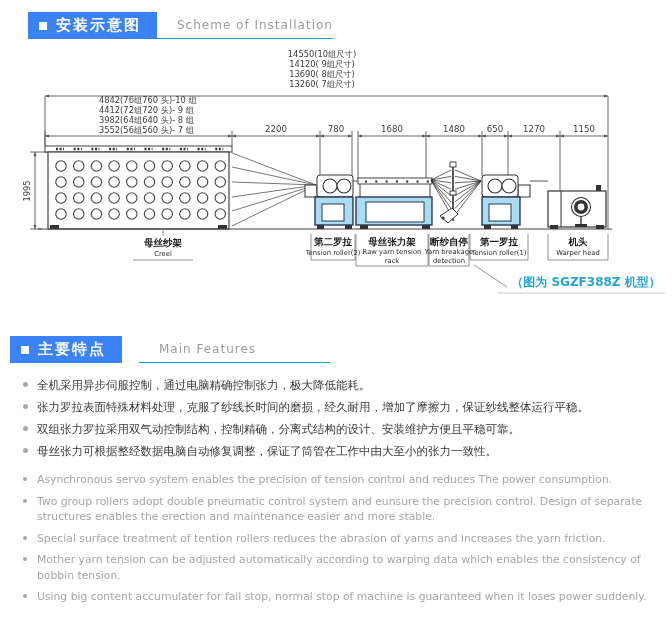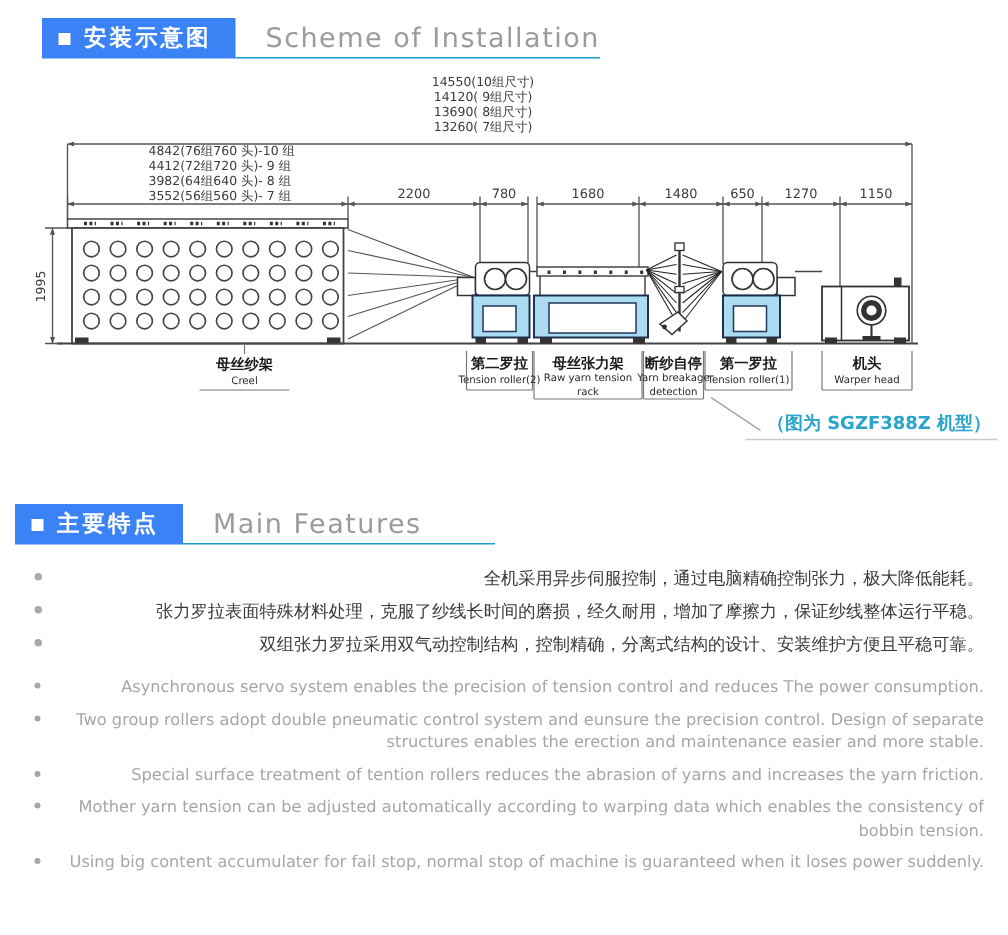--- a/index.html
+++ b/index.html
@@ -9,35 +9,35 @@
   }
   .sec-header{display:flex;align-items:stretch;}
   .sec-header .badge{
     background:#3b82f6;color:#fff;font-weight:bold;font-size:15px;
     display:flex;align-items:center;gap:9px;padding:0 16px 0 11px;height:27px;box-sizing:border-box;
     letter-spacing:2px;white-space:nowrap;
   }
   .badge .sq{width:8px;height:8px;background:#fff;display:inline-block;flex:0 0 auto;}
   .sec-header .en-cell{
     flex:1;display:flex;align-items:center;border-bottom:1px solid #149fc9;
-    color:#9b9b9b;font-size:18px;padding-left:20px;letter-spacing:1px;white-space:nowrap;
+    color:#9b9b9b;font-size:12px;padding-left:20px;letter-spacing:1px;white-space:nowrap;
   }
   #hdr1{margin:12px 0 0 28px;width:302px;}
-  #hdr2{margin:7px 0 0 10px;width:320px;}
+  #hdr2{margin:7px 0 0 10px;width:320px;gap:17px;}
   svg#diagram{display:block;}
   
   text{fill:#3c3c3c;}
   .t-dim{font-size:8.3px;}
   .t-seg{font-size:8.6px;}
   .t-zh{font-size:9.5px;font-weight:bold;fill:#1a1a1a;}
   .t-en{font-size:6.8px;fill:#2a2a2a;}
   .t-cap{font-size:12px;fill:#2aa4cc;font-weight:bold;}
   
   ul.feat{list-style:none;margin:0;padding:0;}
-  ul.feat li{position:relative;padding-left:15px;text-align:right;}
+  ul.feat li{position:relative;padding-left:15px;}
   ul.feat-zh{margin:11px 16px 0 22px;}
   ul.feat-zh li{font-size:11.5px;color:#3a3a3a;line-height:22px;}
   ul.feat-zh li::before{content:"";position:absolute;left:1px;top:8px;width:5px;height:5px;border-radius:50%;background:#a9a9a9;}
   ul.feat-en{margin:10px 16px 0 22px;}
   ul.feat-en li{font-size:10.8px;color:#a6a6a6;line-height:15.5px;margin-bottom:6px;}
   ul.feat-en li::before{content:"";position:absolute;left:1px;top:5px;width:4px;height:4px;border-radius:50%;background:#a6a6a6;}
 </style>
 </head>
 <body>
 
@@ -318,20 +318,21 @@
     <span class="sq"></span>
     <span>主要特点</span>
   </div>
   <div class="en-cell">Main Features</div>
 </div>
 
 <ul class="feat feat-zh">
   <li>全机采用异步伺服控制，通过电脑精确控制张力，极大降低能耗。</li>
   <li>张力罗拉表面特殊材料处理，克服了纱线长时间的磨损，经久耐用，增加了摩擦力，保证纱线整体运行平稳。</li>
   <li>双组张力罗拉采用双气动控制结构，控制精确，分离式结构的设计、安装维护方便且平稳可靠。</li>
+  <li>母丝张力可根据整经数据电脑自动修复调整，保证了筒管在工作中由大至小的张力一致性。</li>
 </ul>
 
 <ul class="feat feat-en">
   <li>Asynchronous servo system enables the precision of tension control and reduces The power consumption.</li>
   <li>Two group rollers adopt double pneumatic control system and eunsure the precision control. Design of separate structures enables the erection and maintenance easier and more stable.</li>
   <li>Special surface treatment of tention rollers reduces the abrasion of yarns and increases the yarn friction.</li>
   <li>Mother yarn tension can be adjusted automatically according to warping data which enables the consistency of bobbin tension.</li>
   <li>Using big content accumulater for fail stop, normal stop of machine is guaranteed when it loses power suddenly.</li>
 </ul>
 

